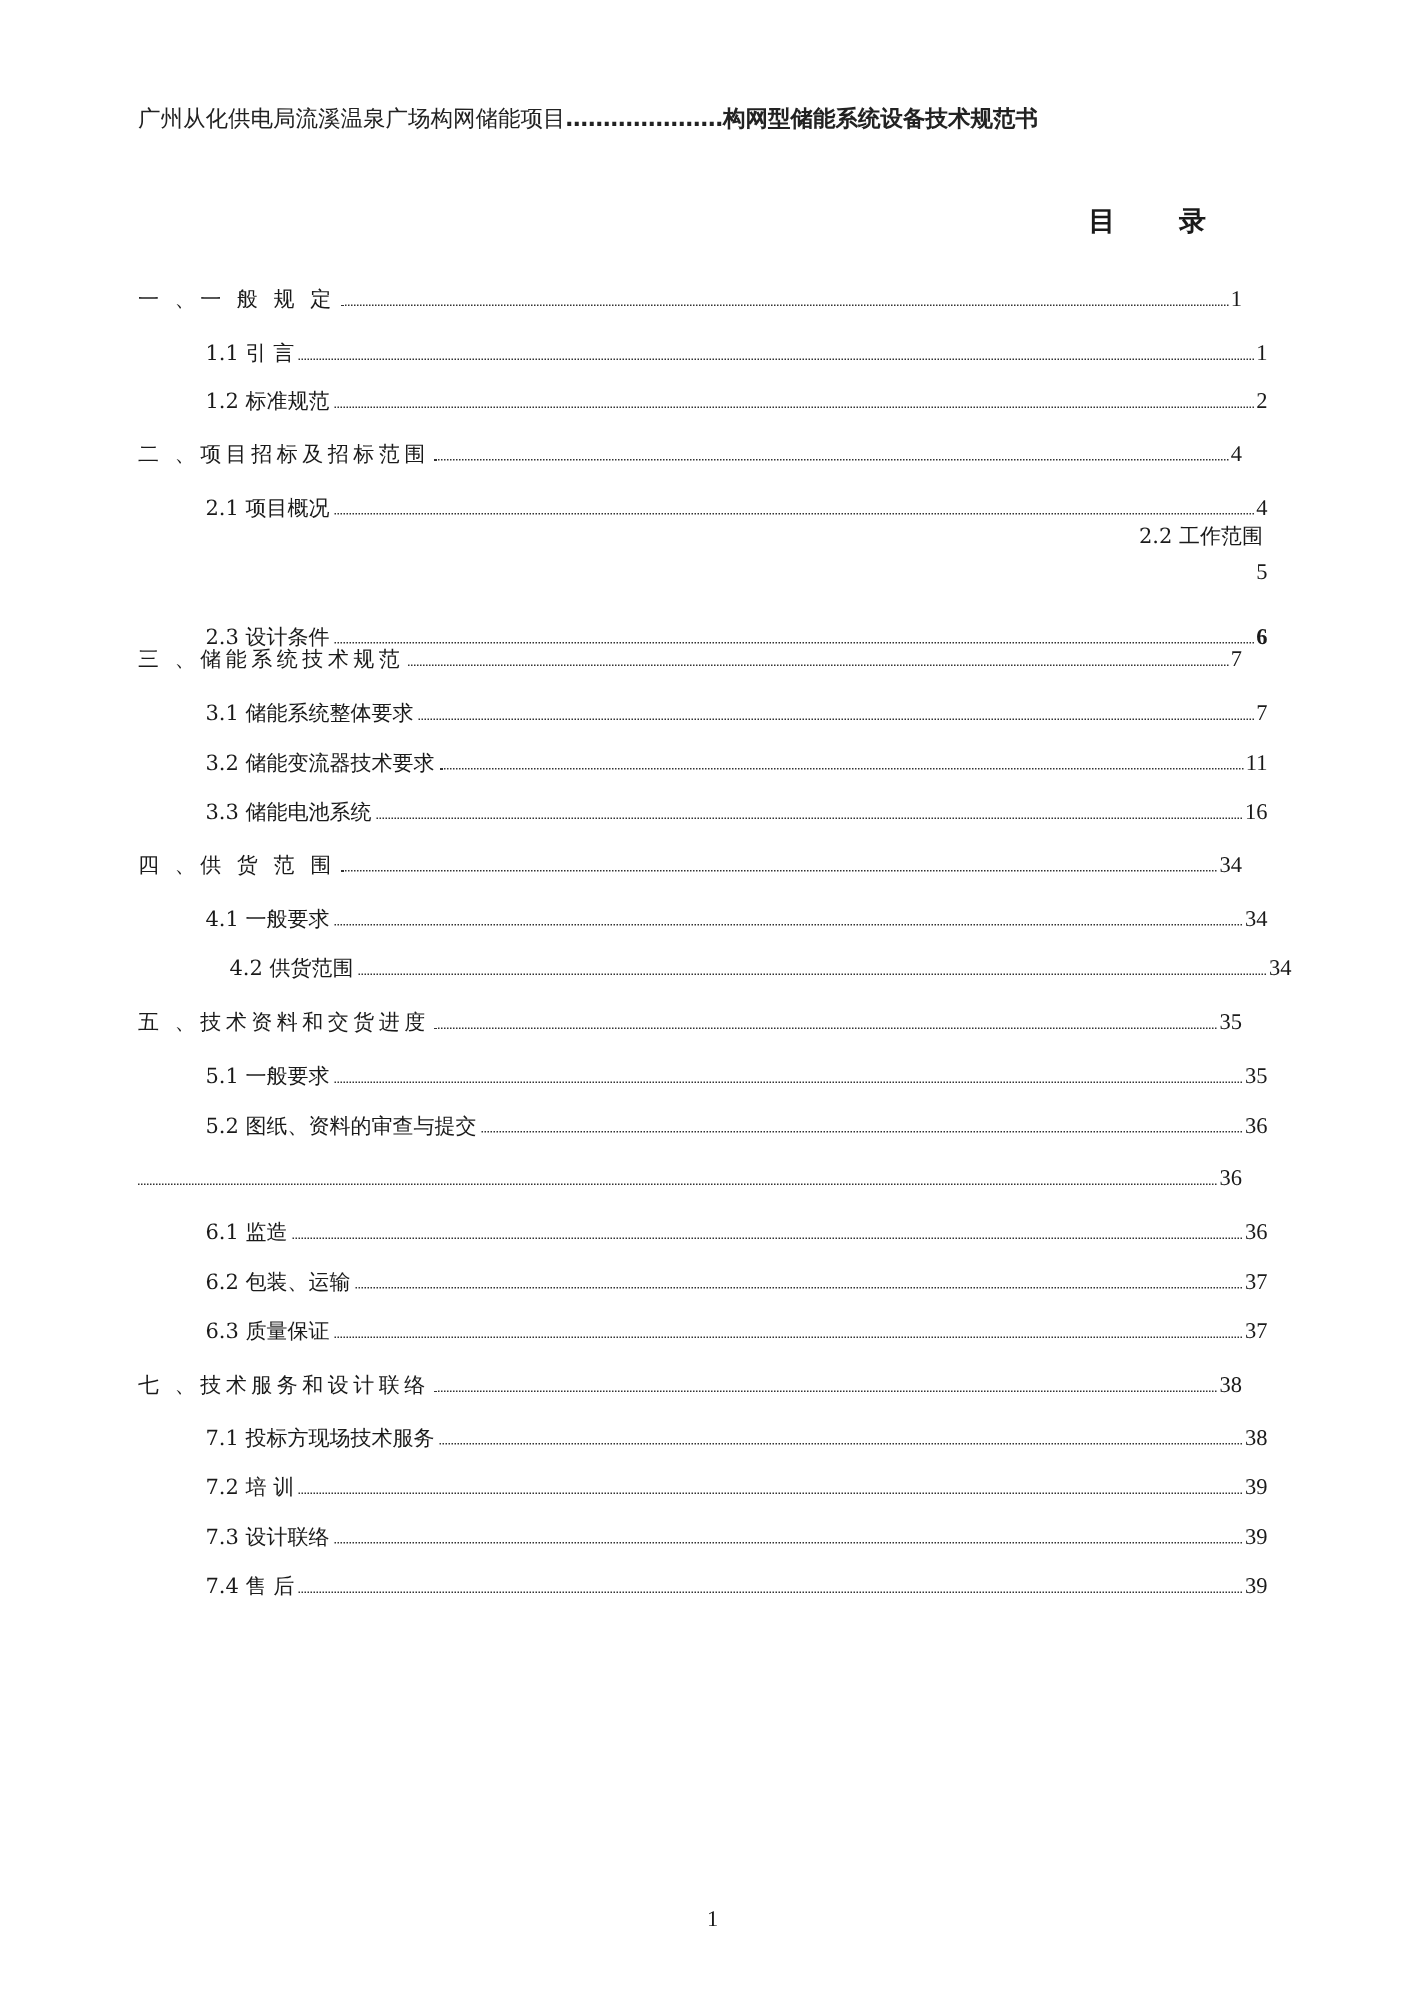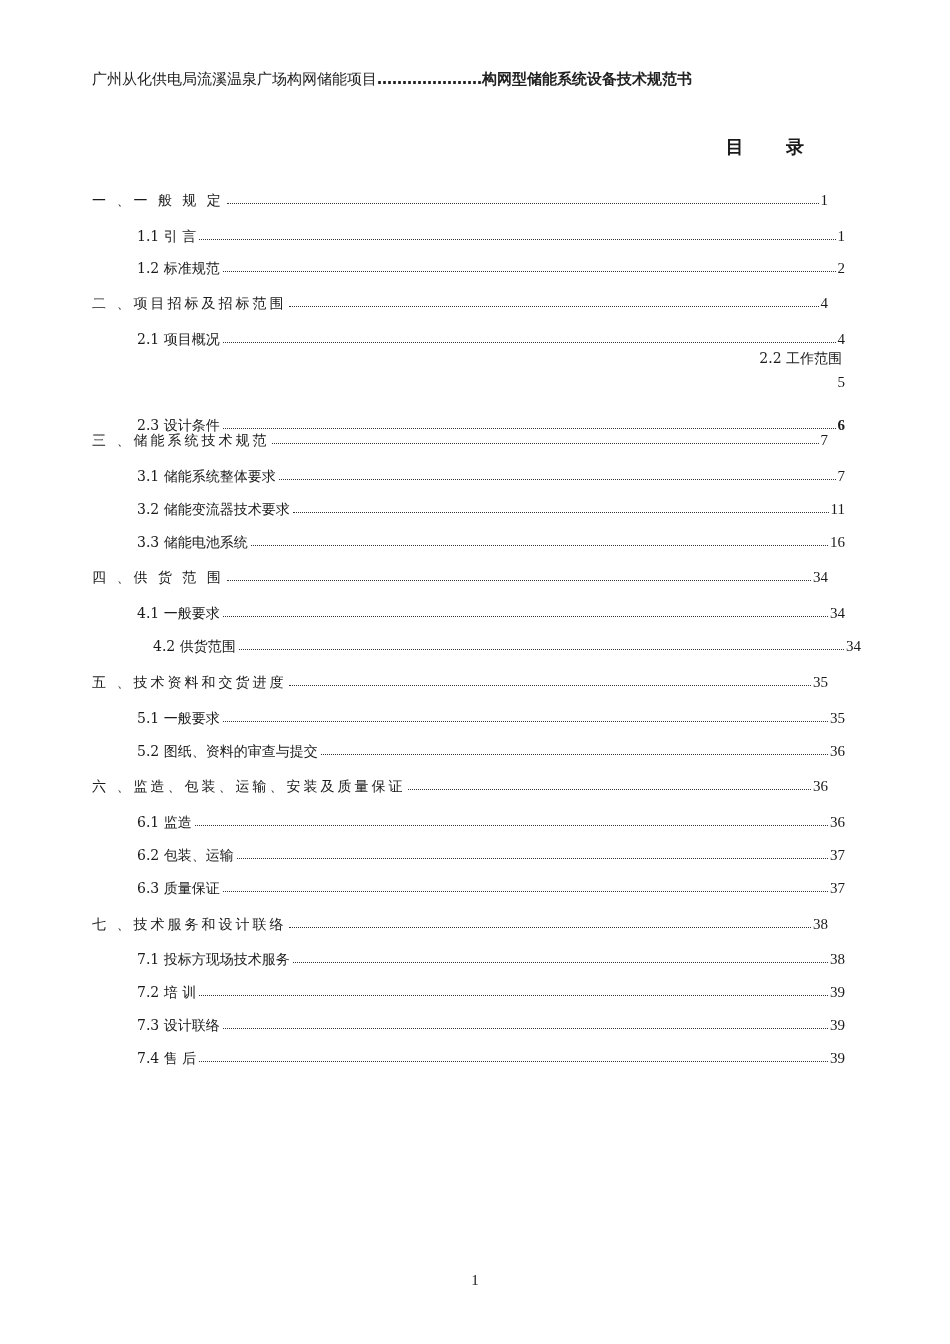--- a/index.html
+++ b/index.html
@@ -108,21 +108,20 @@
       <span class="lbl">5.1   一般要求</span>
       <span class="lead"></span>
       <span class="pg">35</span>
     </div>
     <div class="row l2" style="top: 551px;">
       <span class="lbl">5.2  图纸、资料的审查与提交</span>
       <span class="lead"></span>
       <span class="pg">36</span>
     </div>
     <div class="row l1" style="top: 586px;">
-      <span class="lbl">六 、监造、包装、运输、安装及质量保证</span>
       <span class="lead"></span>
       <span class="pg">36</span>
     </div>
     <div class="row l2" style="top: 622px;">
       <span class="lbl">6.1   监造</span>
       <span class="lead"></span>
       <span class="pg">36</span>
     </div>
     <div class="row l2" style="top: 655px;">
       <span class="lbl">6.2  包装、运输</span>

